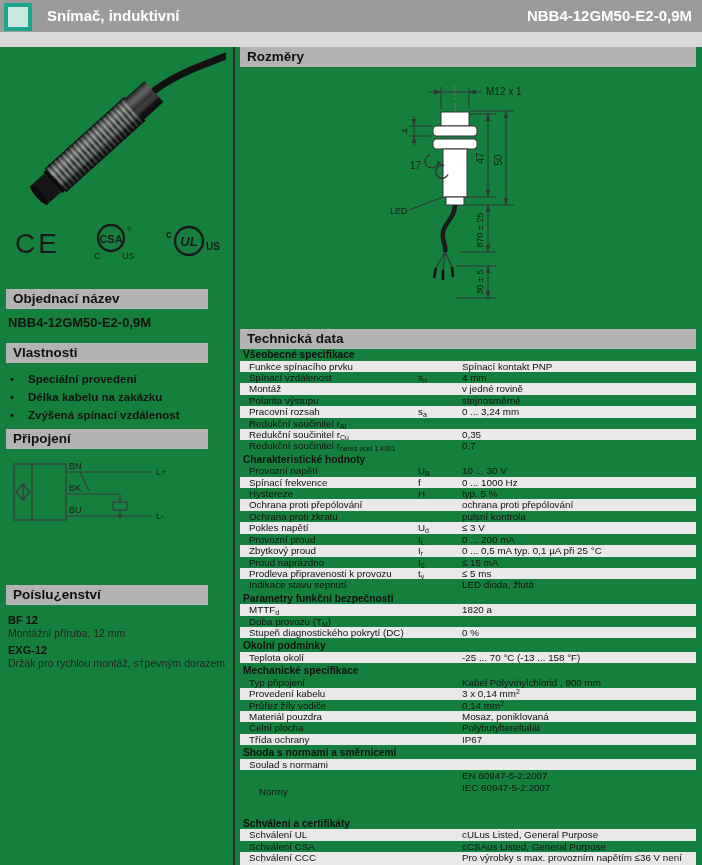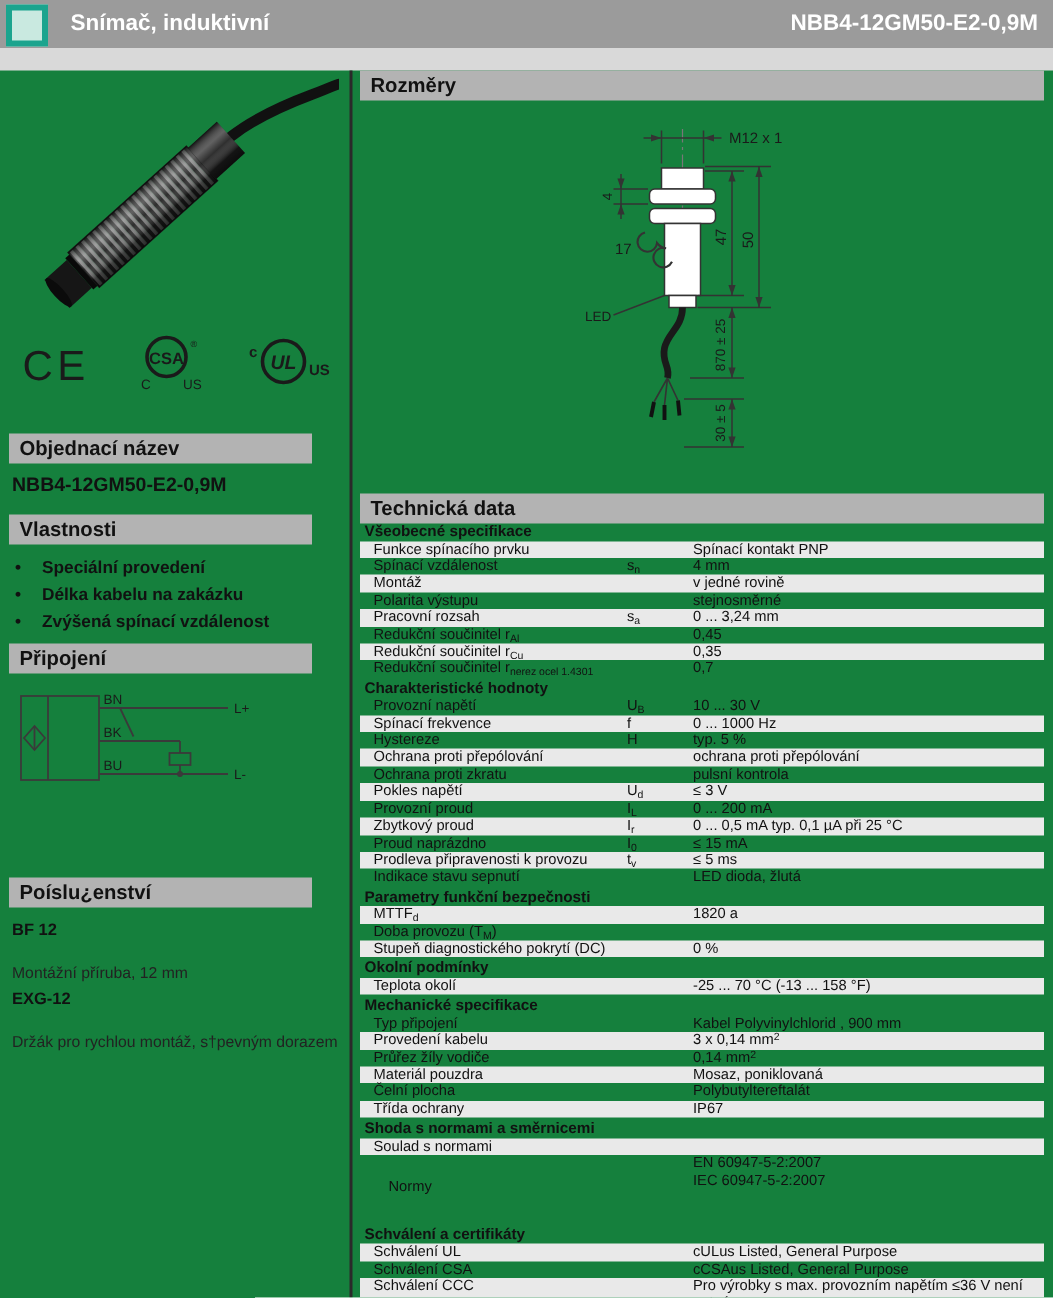--- a/index.html
+++ b/index.html
@@ -17,21 +17,21 @@
           line-height:20px;height:20px;padding-left:7px;box-sizing:border-box;}
   .lbar{left:6px;width:202px;}
   .rbar{left:240px;width:456px;}
   
   .ordercode{position:absolute;left:8px;top:315px;font-size:13px;font-weight:bold;}
   .features{position:absolute;left:8px;top:370px;width:220px;}
   .feat{display:flex;font-size:11.5px;font-weight:bold;line-height:18px;}
   .feat .bullet{width:18px;padding-left:2px;}
   .accessories{position:absolute;left:8px;top:610px;width:220px;}
   .acc-code{font-size:11px;font-weight:bold;line-height:14px;margin-top:3px;}
-  .acc-desc{font-size:10.5px;line-height:13px;color:#222;margin-top:16px;}
+  .acc-desc{font-size:10.5px;line-height:13px;color:#222;}
   .photo{position:absolute;left:8px;top:46px;}
   .logos{position:absolute;left:14px;top:223px;width:208px;display:flex;align-items:center;justify-content:space-between;}
   .connsvg{position:absolute;left:12px;top:456px;}
   
   .dims{position:absolute;left:348px;top:70px;}
   
   .tech{position:absolute;left:240px;top:347px;width:456px;font-size:9.8px;}
   .tsec{font-weight:bold;font-size:10.2px;line-height:11.5px;margin-top:2px;padding-left:3px;}
   .tsec.gap{margin-top:20px;}
   .trow{display:flex;min-height:11.4px;line-height:11.4px;align-items:flex-start;}
@@ -244,21 +244,20 @@
         <div class="tv">stejnosměrné</div>
       </div>
       <div class="trow shaded">
         <div class="tl">Pracovní rozsah</div>
         <div class="ts">s<sub>a</sub></div>
         <div class="tv">0 ... 3,24 mm</div>
       </div>
       <div class="trow">
         <div class="tl">Redukční součinitel r<sub>Al</sub></div>
         <div class="ts"></div>
-        <div class="tv">0,45</div>
       </div>
       <div class="trow shaded">
         <div class="tl">Redukční součinitel r<sub>Cu</sub></div>
         <div class="ts"></div>
         <div class="tv">0,35</div>
       </div>
       <div class="trow">
         <div class="tl">Redukční součinitel r<sub>nerez ocel 1.4301</sub></div>
         <div class="ts"></div>
         <div class="tv">0,7</div>

